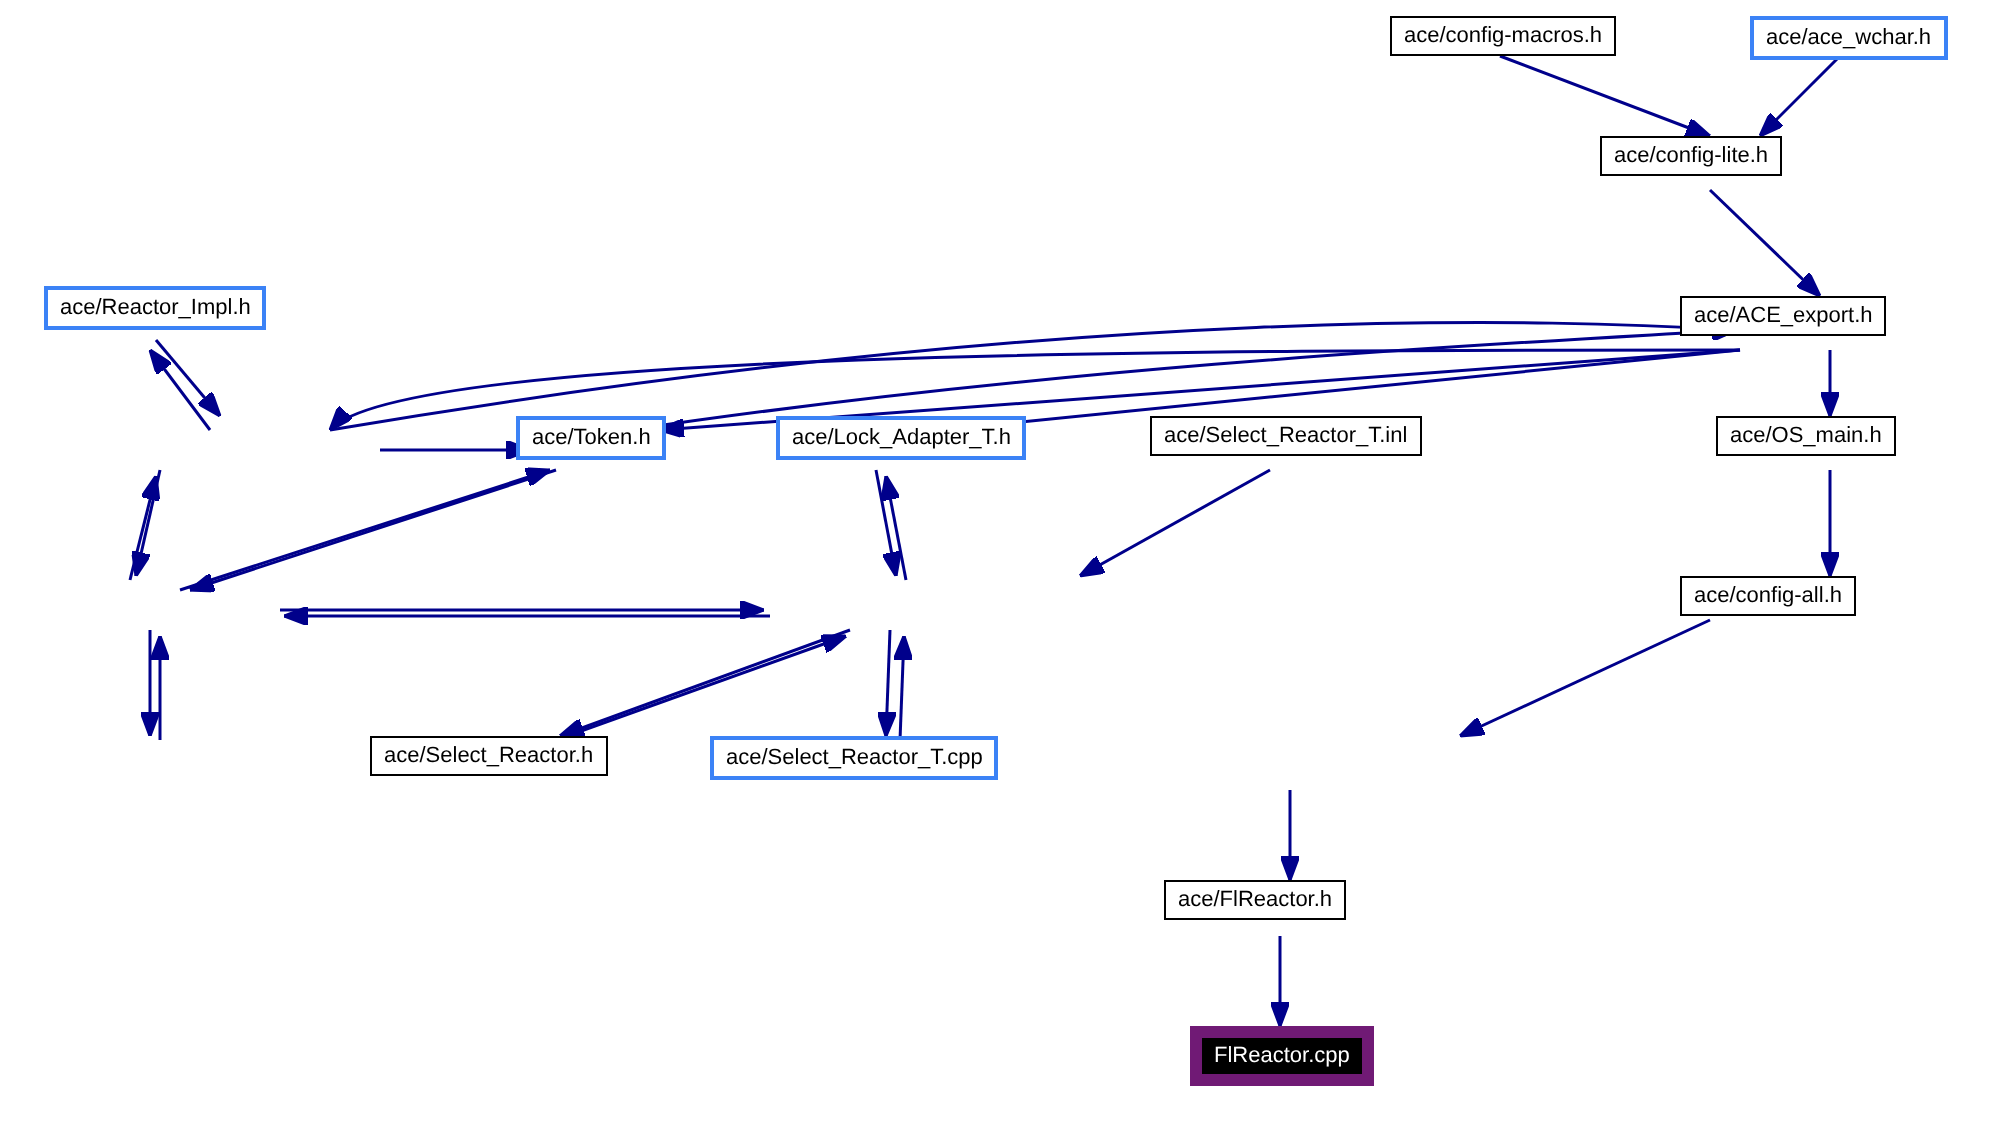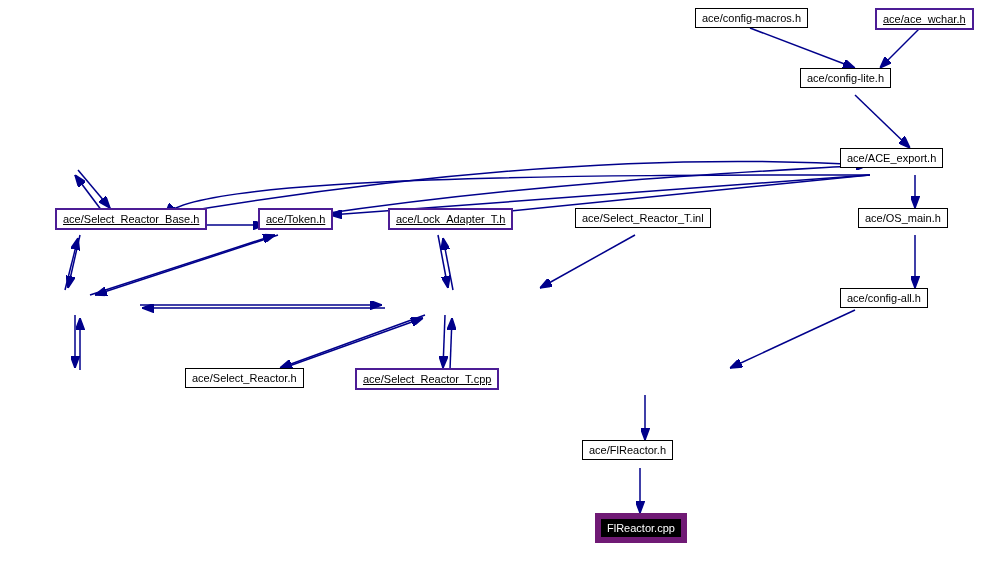--- a/index.html
+++ b/index.html
@@ -20,22 +20,21 @@
     .node {
       position: absolute;
       border: 1px solid #000;
       padding: 3px 6px;
       background: #fff;
       white-space: nowrap;
       font-size: 11px;
       text-align: center;
     }
     .node.red-border {
-      border: 2px solid #4c1d95;
-      text-decoration: underline;
+      border: 2px solid #3b82f6;
     }
     .node.black-bg {
       background: #000;
       color: #fff;
       border: 6px solid #701a75;
     }
     svg.arrows {
       position: absolute;
       top: 0;
       left: 0;
@@ -124,22 +123,22 @@
   </svg>
 
   <div class="node" style="left:695px; top:8px">ace/config-macros.h</div>
 
   <div class="node red-border" style="left:875px; top:8px">ace/ace_wchar.h</div>
 
   <div class="node" style="left:800px; top:68px">ace/config-lite.h</div>
 
   <div class="node" style="left:840px; top:148px">ace/ACE_export.h</div>
 
+  <div class="node red-border" style="left:22px; top:143px">ace/Reactor_Impl.h</div>
 
-  <div class="node red-border" style="left:55px; top:208px">ace/Select_Reactor_Base.h</div>
 
   <div class="node red-border" style="left:258px; top:208px">ace/Token.h</div>
 
   <div class="node red-border" style="left:388px; top:208px">ace/Lock_Adapter_T.h</div>
 
   <div class="node" style="left:575px; top:208px">ace/Select_Reactor_T.inl</div>
 
   <div class="node" style="left:858px; top:208px">ace/OS_main.h</div>
 
 

